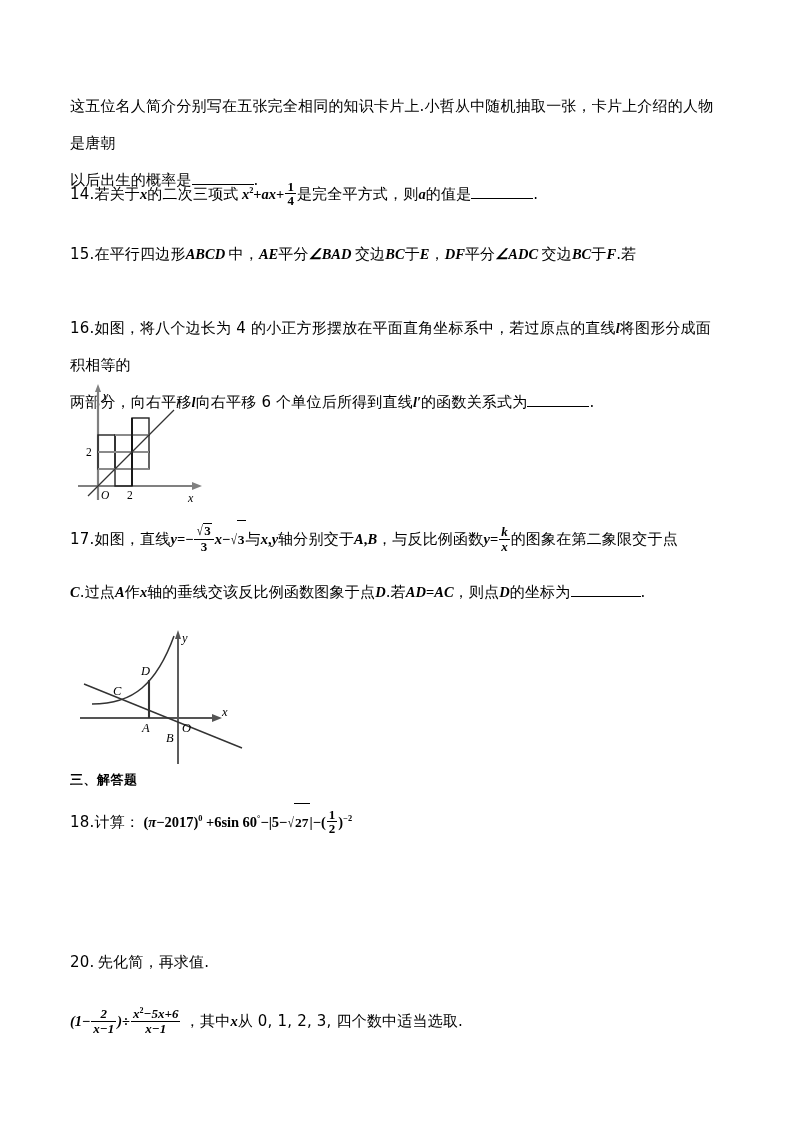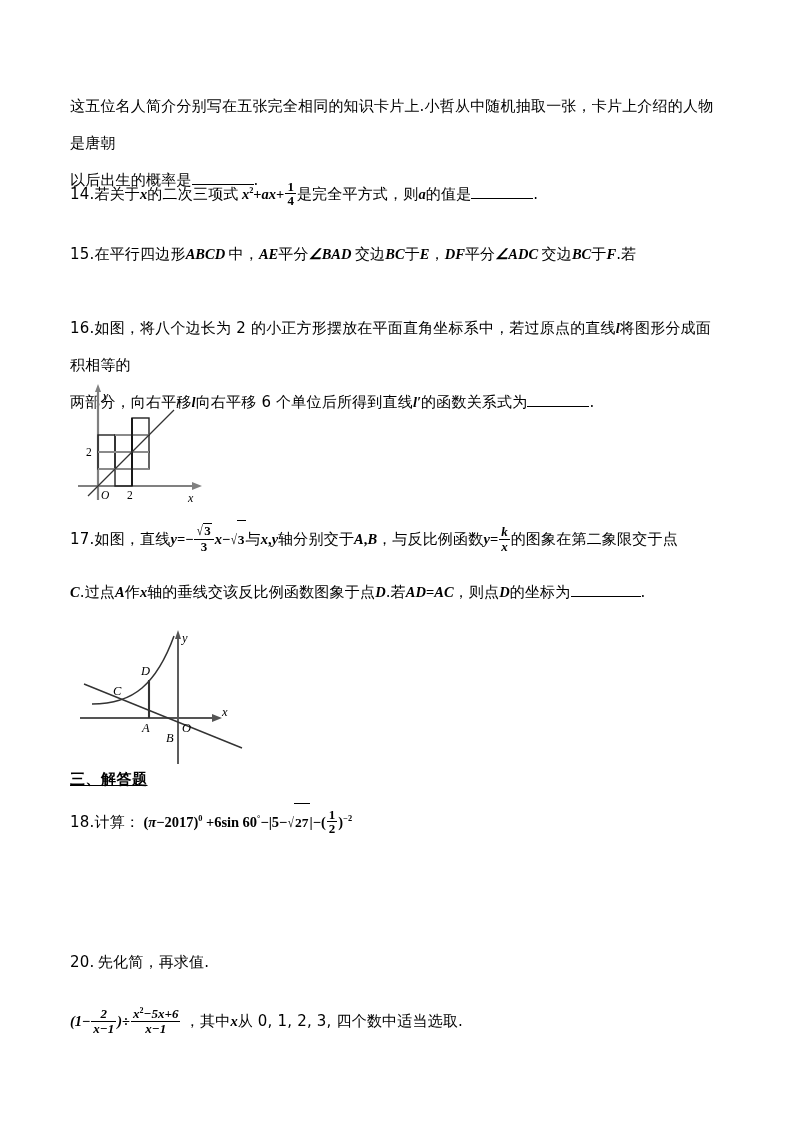--- a/index.html
+++ b/index.html
@@ -102,23 +102,22 @@
     font-size: 0.62em;
     vertical-align: super;
     font-weight: bold;
     font-style: normal;
   }
 
   
   .sec-head {
     font-family: "DejaVu Sans", "Liberation Sans", sans-serif;
     font-weight: bold;
-    font-size: 15px;
+    font-size: 13px;
     letter-spacing: 0.5px;
-    text-decoration: underline;
   }
 
   
   .row { position: absolute; left: 0; width: 645px; }
 
   
   .figure { position: absolute; }
 </style>
 </head>
 <body>
@@ -142,21 +141,21 @@
     </div>
 
     <div class="row" style="top:148px;">
       <div class="qline">
         <span class="qnum cn">15.</span><span class="cn">在平行四边形</span><span class="mathb">ABCD</span>&nbsp;<span class="cn">中，</span><span class="mathb">AE</span><span class="cn">平分</span><span class="mathb">∠BAD</span>&nbsp;<span class="cn">交边</span><span class="mathb">BC</span><span class="cn">于</span><span class="mathb">E</span><span class="cn">，</span><span class="mathb">DF</span><span class="cn">平分</span><span class="mathb">∠ADC</span>&nbsp;<span class="cn">交边</span><span class="mathb">BC</span><span class="cn">于</span><span class="mathb">F</span><span class="cn">.若</span>
       </div>
     </div>
 
     <div class="row" style="top:222px;">
       <div class="qline">
-        <span class="qnum cn">16.</span><span class="cn">如图，将八个边长为 2 的小正方形摆放在平面直角坐标系中，若过原点的直线</span><span class="mathb">l</span><span class="cn">将图形分成面积相等的</span>
+        <span class="qnum cn">16.</span><span class="cn">如图，将八个边长为 4 的小正方形摆放在平面直角坐标系中，若过原点的直线</span><span class="mathb">l</span><span class="cn">将图形分成面积相等的</span>
       </div>
       <div class="qline">
         <span class="cn">两部分，向右平移</span><span class="mathb">l</span><span class="cn">向右平移 6 个单位后所得到直线</span><span class="mathb">l′</span><span class="cn">的函数关系式为</span><span class="blank blank-md"></span><span class="cn">.</span>
       </div>
     </div>
 
     <div class="figure" style="left:0px; top:290px; width:200px; height:128px;">
       <svg width="200" height="128" viewBox="0 0 200 128" xmlns="http://www.w3.org/2000/svg">
 
         <g stroke="#808080" stroke-width="2.2" fill="none">

